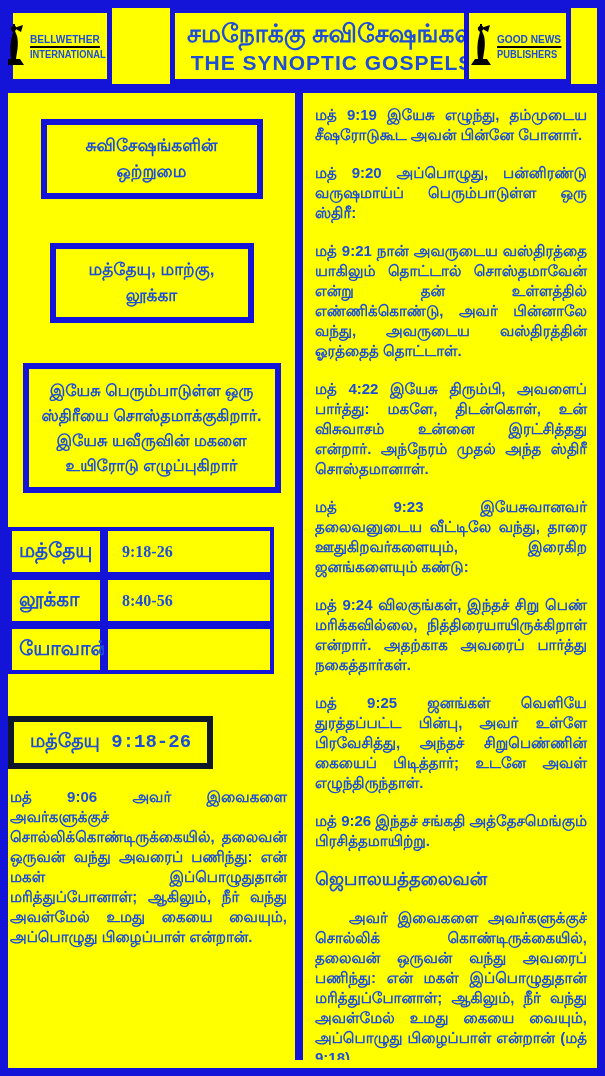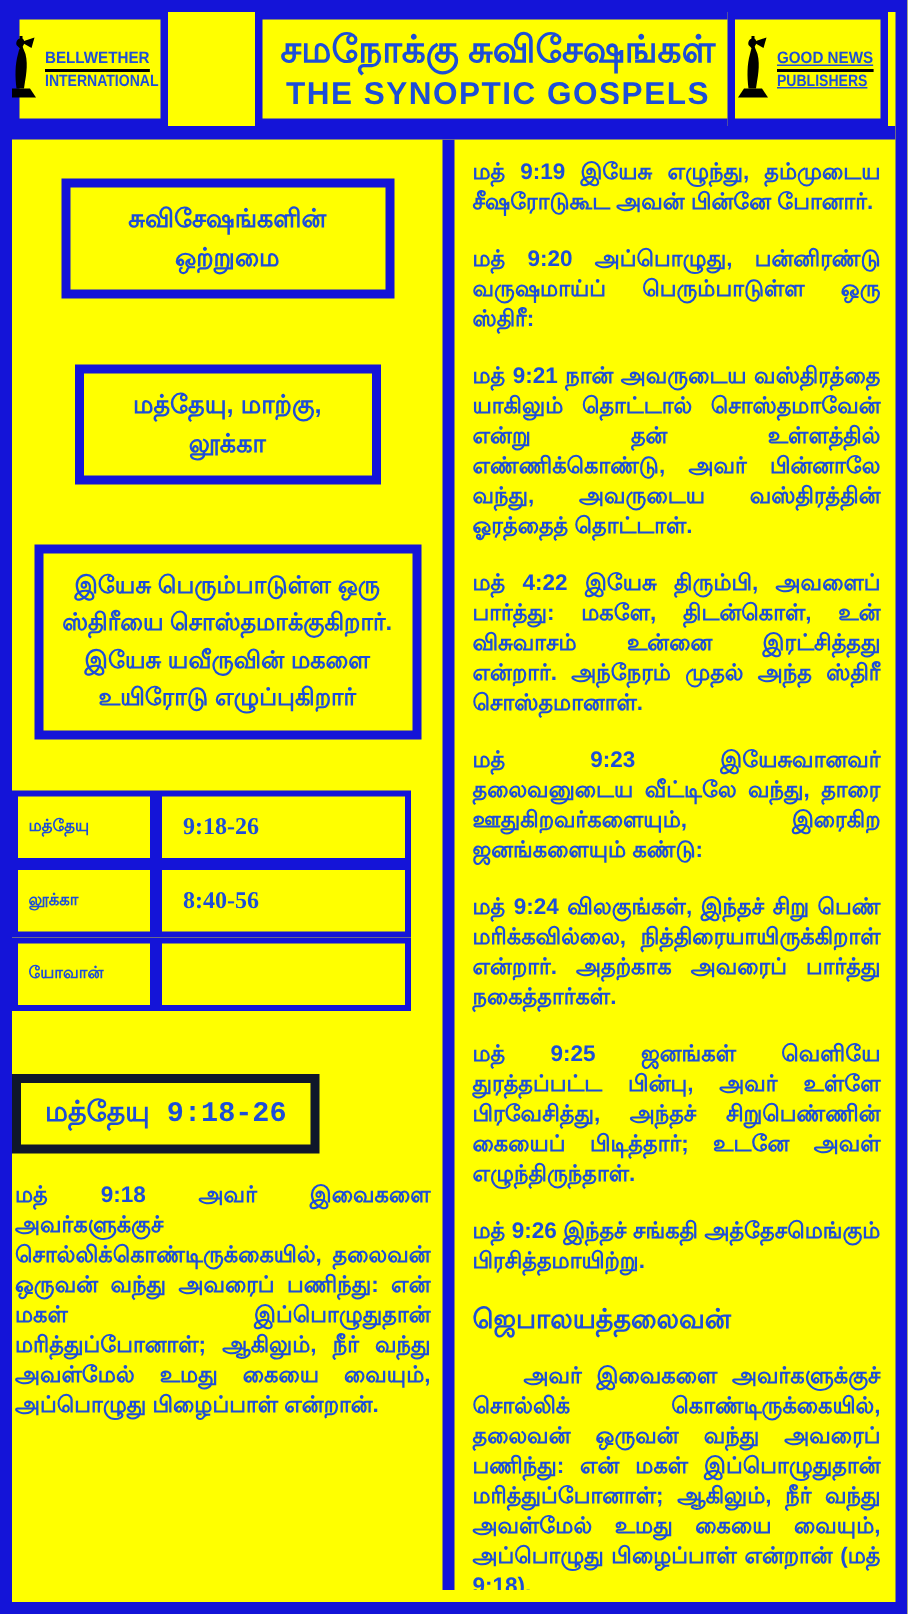--- a/index.html
+++ b/index.html
@@ -11,21 +11,21 @@
     border:8px solid #1414d8;
     overflow:hidden;
     font-family:"Liberation Sans", sans-serif;
     color:#1d4ed8;
   }
   
   .header{position:relative;height:76px;}
   .hbox{position:absolute;top:0;box-sizing:border-box;height:76px;border:5px solid #1414d8;background:#ffff00;}
   .logo-box{display:flex;align-items:center;justify-content:center;gap:3px;padding:2px;}
   .logo-box.left{left:0;width:104px;}
-  .logo-box.right{left:477px;width:107px;text-decoration:underline;}
+  .logo-box.right{left:456px;width:107px;}
   .logo-icon{flex:0 0 auto;}
   .logo-text{display:flex;flex-direction:column;align-items:flex-start;}
   .logo-line1{font-size:11px;font-weight:bold;letter-spacing:0px;border-bottom:2px solid #000;padding-bottom:1px;white-space:nowrap;transform:scaleX(.92);transform-origin:left;}
   .logo-line2{font-size:11px;font-weight:bold;white-space:nowrap;transform:scaleX(.85);transform-origin:left;}
   .title-box{left:162px;width:324px;text-align:center;padding-top:6px;}
   .title-tamil{font-family:"Liberation Serif", serif;font-size:25px;font-weight:bold;line-height:30px;}
   .title-english{font-size:21px;font-weight:bold;letter-spacing:1px;line-height:28px;text-align:center;}
   .hbar{height:9px;background:#1414d8;}
   
   .main{display:flex;height:967px;overflow:hidden;}
@@ -34,21 +34,21 @@
   .col-right{flex:1;padding:12px 10px 0 12px;box-sizing:border-box;overflow:hidden;}
   
   .box{box-sizing:border-box;border:6px solid #1414d8;background:#ffff00;text-align:center;font-weight:bold;}
   .box1{width:222px;margin:26px auto 0;padding:8px 6px;font-size:17px;line-height:26px;}
   .box2{width:204px;margin:44px auto 0;padding:8px 6px;font-size:17px;line-height:26px;}
   .box3{width:258px;margin:40px auto 0;padding:9px 6px;font-size:16px;line-height:25px;}
   
   .ref-table{margin:34px 0 0 0;width:266px;}
   .ref-row{display:flex;margin-bottom:0px;}
   .ref-cell{box-sizing:border-box;border:4px solid #1414d8;background:#ffff00;height:49px;display:flex;align-items:center;}
-  .ref-cell.book{width:96px;font-size:11px;font-weight:bold;padding-left:7px;}
+  .ref-cell.book{width:96px;font-size:20px;font-weight:bold;padding-left:7px;}
   .ref-cell.num{width:170px;font-family:"Liberation Serif", serif;font-size:16px;font-weight:bold;padding-left:14px;}
   
   .section-box{display:inline-block;box-sizing:border-box;border:6px solid #0f172a;margin:42px 0 0 0;padding:9px 16px;font-size:19px;font-weight:bold;font-family:Liberation Mono, monospace;}
   
   .para{font-size:15px;font-weight:bold;line-height:20px;text-align:justify;}
   .para-left{margin:18px 8px 0 2px;}
   .verse{margin:0 0 18px 0;}
   .subheading{font-size:18px;font-weight:bold;margin:4px 0 16px 0;}
   .closing{text-indent:34px;margin:0;}
 </style>
@@ -121,21 +121,21 @@
           <div class="ref-cell num">8:40-56</div>
         </div>
         <div class="ref-row">
           <div class="ref-cell book">யோவான்</div>
           <div class="ref-cell num"></div>
         </div>
       </div>
 
       <div class="section-box">மத்தேயு 9:18-26</div>
 
-      <p class="para para-left">மத் 9:18 அவர் இவைகளை அவர்களுக்குச் சொல்லிக்கொண்டிருக்கையில், தலைவன் ஒருவன் வந்து அவரைப் பணிந்து: என் மகள் இப்பொழுதுதான் மரித்துப்போனாள்; ஆகிலும், நீர் வந்து அவள்மேல் உமது கையை வையும், அப்பொழுது பிழைப்பாள் என்றான்.</p>
+      <p class="para para-left">மத் 9:06 அவர் இவைகளை அவர்களுக்குச் சொல்லிக்கொண்டிருக்கையில், தலைவன் ஒருவன் வந்து அவரைப் பணிந்து: என் மகள் இப்பொழுதுதான் மரித்துப்போனாள்; ஆகிலும், நீர் வந்து அவள்மேல் உமது கையை வையும், அப்பொழுது பிழைப்பாள் என்றான்.</p>
     </div>
 
     <div class="vdivider"></div>
 
     <div class="col-right">
       <p class="para verse">மத் 9:19 இயேசு எழுந்து, தம்முடைய சீஷரோடுகூட அவன் பின்னே போனார்.</p>
       <p class="para verse">மத் 9:20 அப்பொழுது, பன்னிரண்டு வருஷமாய்ப் பெரும்பாடுள்ள ஒரு ஸ்திரீ:</p>
       <p class="para verse">மத் 9:21 நான் அவருடைய வஸ்திரத்தை யாகிலும் தொட்டால் சொஸ்தமாவேன் என்று தன் உள்ளத்தில் எண்ணிக்கொண்டு, அவர் பின்னாலே வந்து, அவருடைய வஸ்திரத்தின் ஓரத்தைத் தொட்டாள்.</p>
       <p class="para verse">மத் 4:22 இயேசு திரும்பி, அவளைப் பார்த்து: மகளே, திடன்கொள், உன் விசுவாசம் உன்னை இரட்சித்தது என்றார். அந்நேரம் முதல் அந்த ஸ்திரீ சொஸ்தமானாள்.</p>
       <p class="para verse">மத் 9:23 இயேசுவானவர் தலைவனுடைய வீட்டிலே வந்து, தாரை ஊதுகிறவர்களையும், இரைகிற ஜனங்களையும் கண்டு:</p>

